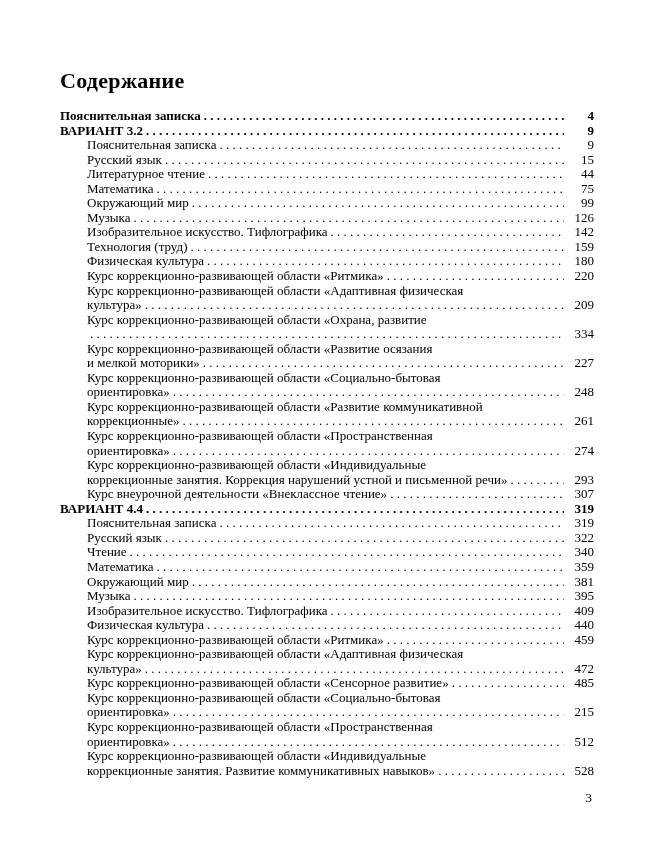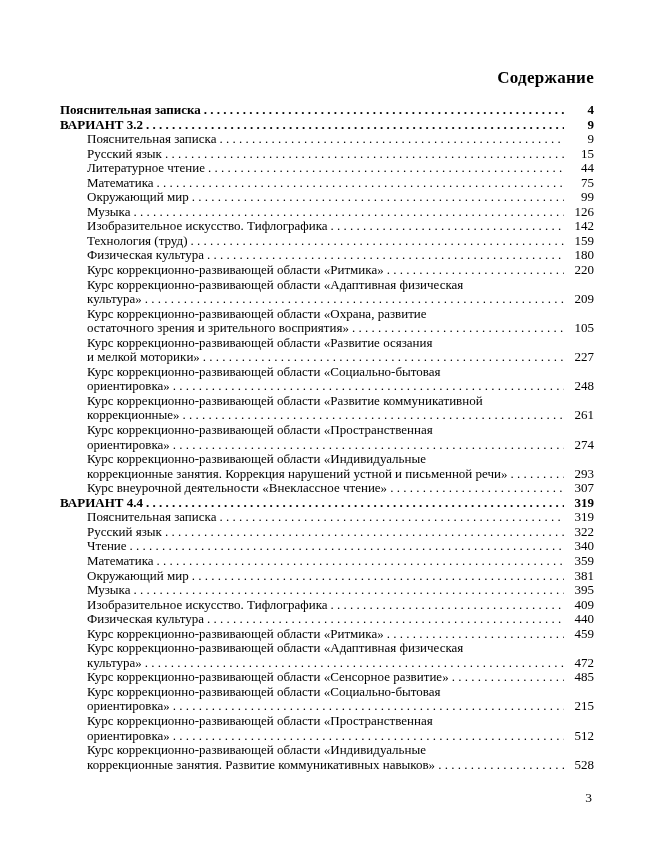--- a/index.html
+++ b/index.html
@@ -8,23 +8,23 @@
     height: 865px;
     position: relative;
     background: #ffffff;
     color: #000000;
     font-family: "Liberation Serif", "DejaVu Serif", serif;
     box-sizing: border-box;
     padding: 68px 56px 0 60px;
     overflow: hidden;
   }
   .doc-title {
-    font-size: 17px;
+    font-size: 22px;
     font-weight: bold;
-    text-align: right;
+    text-align: left;
     margin: 0 0 15px 0;
     letter-spacing: 0.3px;
   }
   .toc {
     font-size: 13px;
     line-height: 14.55px;
   }
   .entry.bold { font-weight: bold; }
   .line { display: flex; align-items: flex-end; }
   .entry.indent .line { padding-left: 27px; }
@@ -149,23 +149,22 @@
           <span class="title-text">культура»</span>
           <span class="leader"></span>
           <span class="pagenum">209</span>
         </div>
       </div>
       <div class="entry indent">
         <div class="line">
           <span class="title-text">Курс коррекционно-развивающей области «Охрана, развитие</span>
         </div>
         <div class="line">
-          <span class="title-text">остаточного зрения и зрительного восприятия»</span>
-          <span class="leader"></span>
-          <span class="pagenum">105</span>
+          <span class="leader"></span>
+          <span class="pagenum">334</span>
         </div>
       </div>
       <div class="entry indent">
         <div class="line">
           <span class="title-text">Курс коррекционно-развивающей области «Развитие осязания</span>
         </div>
         <div class="line">
           <span class="title-text">и мелкой моторики»</span>
           <span class="leader"></span>
           <span class="pagenum">227</span>

